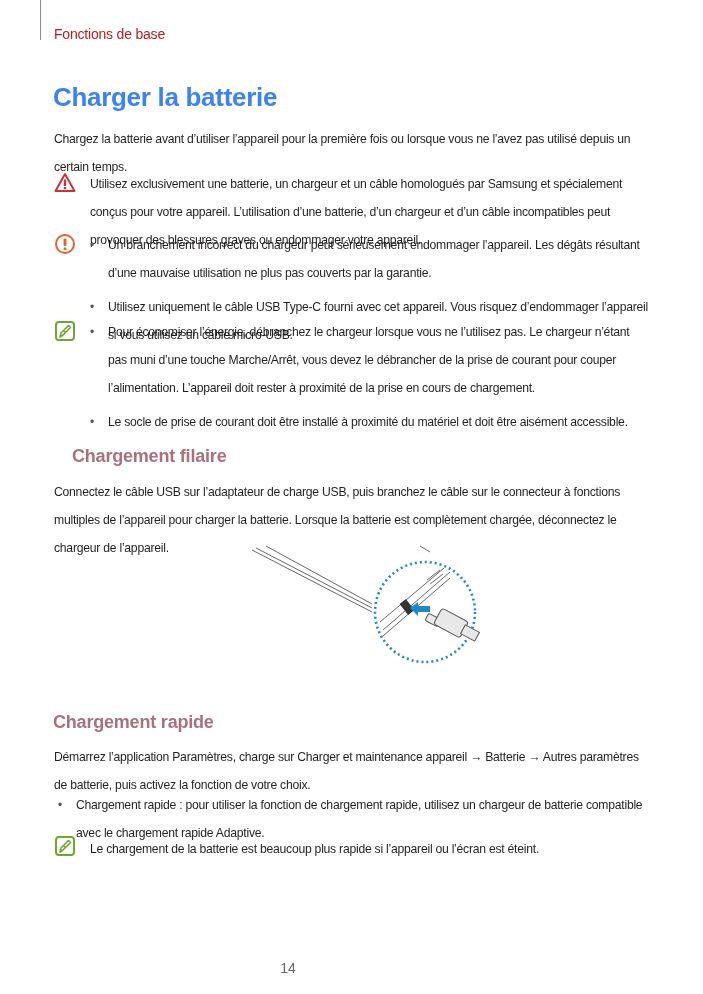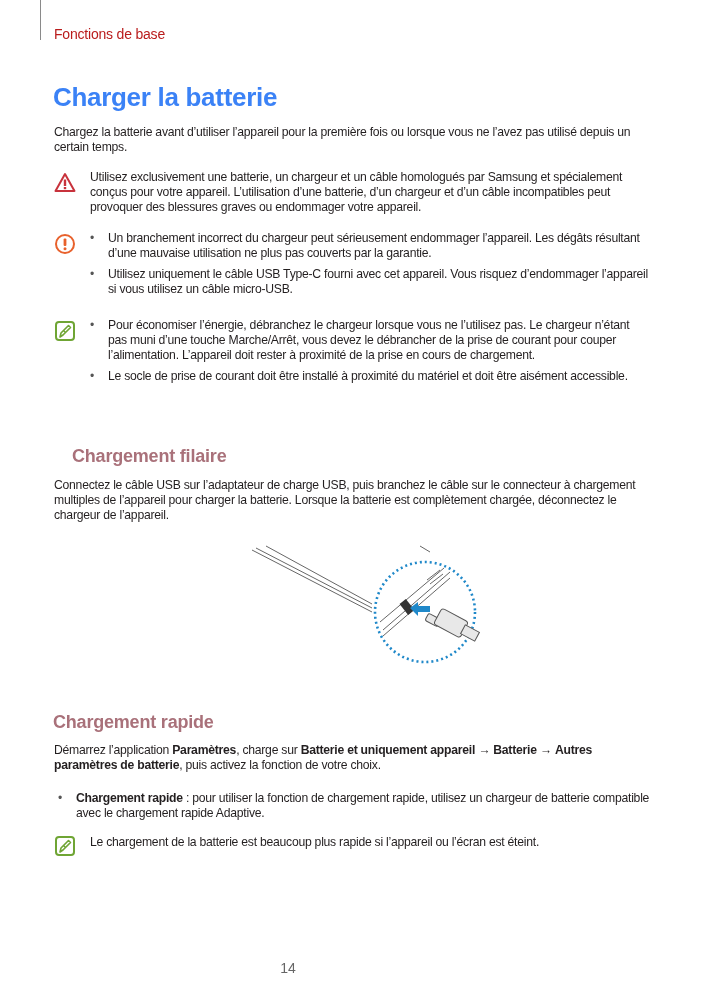--- a/index.html
+++ b/index.html
@@ -6,33 +6,33 @@
   body {
     width: 703px; height: 994px; position: relative; overflow: hidden;
     font-family: "Liberation Sans", sans-serif; color: #231f20;
   }
   .header-rule { position: absolute; left: 40px; top: 0; width: 1px; height: 40px; background: #8a8a8a; }
   .header-text { position: absolute; left: 54px; top: 26px; font-size: 14px; color: #b91c1c; letter-spacing: -0.2px; }
   .page-title {
     position: absolute; left: 53px; top: 82px; margin: 0;
     font-size: 26px; font-weight: bold; color: #3b82f6; letter-spacing: -0.3px;
   }
-  .para { font-size: 12.2px; line-height: 15px; letter-spacing: -0.25px; margin: 0; }
+  .para { font-size: 12.2px; line-height: 28px; letter-spacing: -0.25px; margin: 0; }
   .abs { position: absolute; }
   .intro { left: 54px; top: 125px; width: 600px; }
   .notice { position: absolute; left: 54px; }
   .notice .icon { position: absolute; left: 0; top: 2px; width: 22px; height: 22px; }
   .notice .body { position: absolute; left: 36px; width: 560px; }
   .bullet { position: relative; padding-left: 18px; margin: 0 0 6px 0; }
   .bullet .dot { position: absolute; left: 0; top: 0; color: #555; }
   .section-title {
     position: absolute; left: 53px; margin: 0; font-size: 18px; font-weight: bold;
     color: #a9717a; letter-spacing: -0.2px;
   }
-  b { font-weight: bold; }
+  b { font-weight: normal; }
   .page-number { position: absolute; left: 0; width: 576px; top: 960px; text-align: center; font-size: 14px; color: #666; }
   .illustration { position: absolute; left: 240px; top: 540px; width: 260px; height: 150px; }
 </style>
 </head>
 <body>
 
 <div class="header-rule"></div>
 <div class="header-text">Fonctions de base</div>
 
 <h1 class="page-title">Charger la batterie</h1>
@@ -66,21 +66,21 @@
     <path d="M6 17 L7 13 L14.5 5.5 L16.5 7.5 L9 15 Z" fill="none" stroke="#6fa534" stroke-width="1.6" stroke-linejoin="round"></path>
     <path d="M9.5 10.5 L11.5 12.5" stroke="#6fa534" stroke-width="1.4"></path>
   </svg>
   <div class="body" style="top:0;">
     <p class="para bullet"><span class="dot">•</span><span>Pour économiser l’énergie, débranchez le chargeur lorsque vous ne l’utilisez pas. Le chargeur n’étant pas muni d’une touche Marche/Arrêt, vous devez le débrancher de la prise de courant pour couper l’alimentation. L’appareil doit rester à proximité de la prise en cours de chargement.</span></p>
     <p class="para bullet"><span class="dot">•</span><span>Le socle de prise de courant doit être installé à proximité du matériel et doit être aisément accessible.</span></p>
   </div>
 </div>
 
 <h2 class="section-title" style="top:446px;margin-left:19px;">Chargement filaire</h2>
-<p class="para abs" style="left:54px; top:478px; width:600px;">Connectez le câble USB sur l’adaptateur de charge USB, puis branchez le câble sur le connecteur à chargement multiples de l’appareil pour charger la batterie. Lorsque la batterie est complètement chargée, déconnectez le chargeur de l’appareil.</p>
+<p class="para abs" style="left:54px; top:478px; width:600px;">Connectez le câble USB sur l’adaptateur de charge USB, puis branchez le câble sur le connecteur à fonctions multiples de l’appareil pour charger la batterie. Lorsque la batterie est complètement chargée, déconnectez le chargeur de l’appareil.</p>
 
 <svg class="illustration" viewBox="0 0 260 150">
 
   <g stroke="#555" fill="none" stroke-width="0.9">
     <line x1="12" y1="10" x2="132" y2="72"></line>
     <line x1="16" y1="8" x2="132" y2="68"></line>
     <line x1="26" y1="6" x2="132" y2="64"></line>
     <line x1="180" y1="6" x2="190" y2="12"></line>
   </g>
 
@@ -95,21 +95,21 @@
   <rect x="163" y="60" width="8" height="14" fill="#333" transform="rotate(-38 167 67)"></rect>
   <path d="M170 68 L178 62 L178 66 L190 66 L190 72 L178 72 L178 76 Z" fill="#1f88c9"></path>
   <g stroke="#555" fill="#e8e8e8" stroke-width="1">
     <rect x="186" y="76" width="14" height="8" rx="2" transform="rotate(28 193 80)"></rect>
     <rect x="196" y="74" width="30" height="18" rx="3" transform="rotate(28 211 83)"></rect>
     <rect x="222" y="88" width="16" height="10" transform="rotate(28 230 93)"></rect>
   </g>
 </svg>
 
 <h2 class="section-title" style="top:712px;">Chargement rapide</h2>
-<p class="para abs" style="left:54px; top:743px; width:600px;"><span>Démarrez l’application </span><b>Paramètres</b><span>, charge sur </span><b>Batterie et uniquement appareil</b><span> → </span><b>Batterie</b><span> → </span><b>Autres paramètres de batterie</b><span>, puis activez la fonction de votre choix.</span></p>
+<p class="para abs" style="left:54px; top:743px; width:600px;"><span>Démarrez l’application </span><b>Paramètres</b><span>, charge sur </span><b>Charger et maintenance appareil</b><span> → </span><b>Batterie</b><span> → </span><b>Autres paramètres de batterie</b><span>, puis activez la fonction de votre choix.</span></p>
 
 <p class="para abs bullet" style="left:58px; top:791px; width:590px;"><span class="dot">•</span><b>Chargement rapide</b><span> : pour utiliser la fonction de chargement rapide, utilisez un chargeur de batterie compatible avec le chargement rapide Adaptive.</span></p>
 
 <div class="notice" style="top:833px;">
   <svg class="icon" viewBox="0 0 22 22">
     <rect x="2" y="2" width="18" height="18" rx="3" fill="none" stroke="#6fa534" stroke-width="2"></rect>
     <path d="M6 17 L7 13 L14.5 5.5 L16.5 7.5 L9 15 Z" fill="none" stroke="#6fa534" stroke-width="1.6" stroke-linejoin="round"></path>
     <path d="M9.5 10.5 L11.5 12.5" stroke="#6fa534" stroke-width="1.4"></path>
   </svg>
   <p class="para body" style="top:2px;">Le chargement de la batterie est beaucoup plus rapide si l’appareil ou l’écran est éteint.</p>

